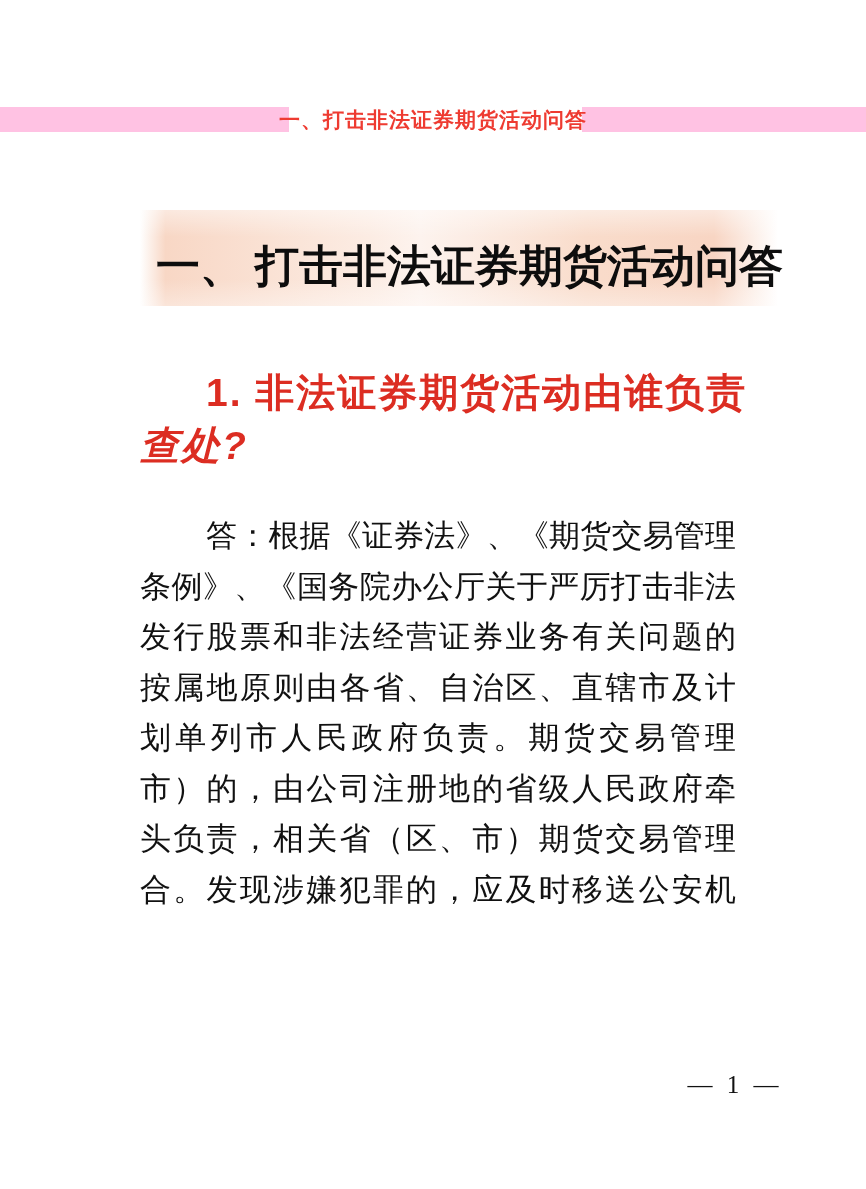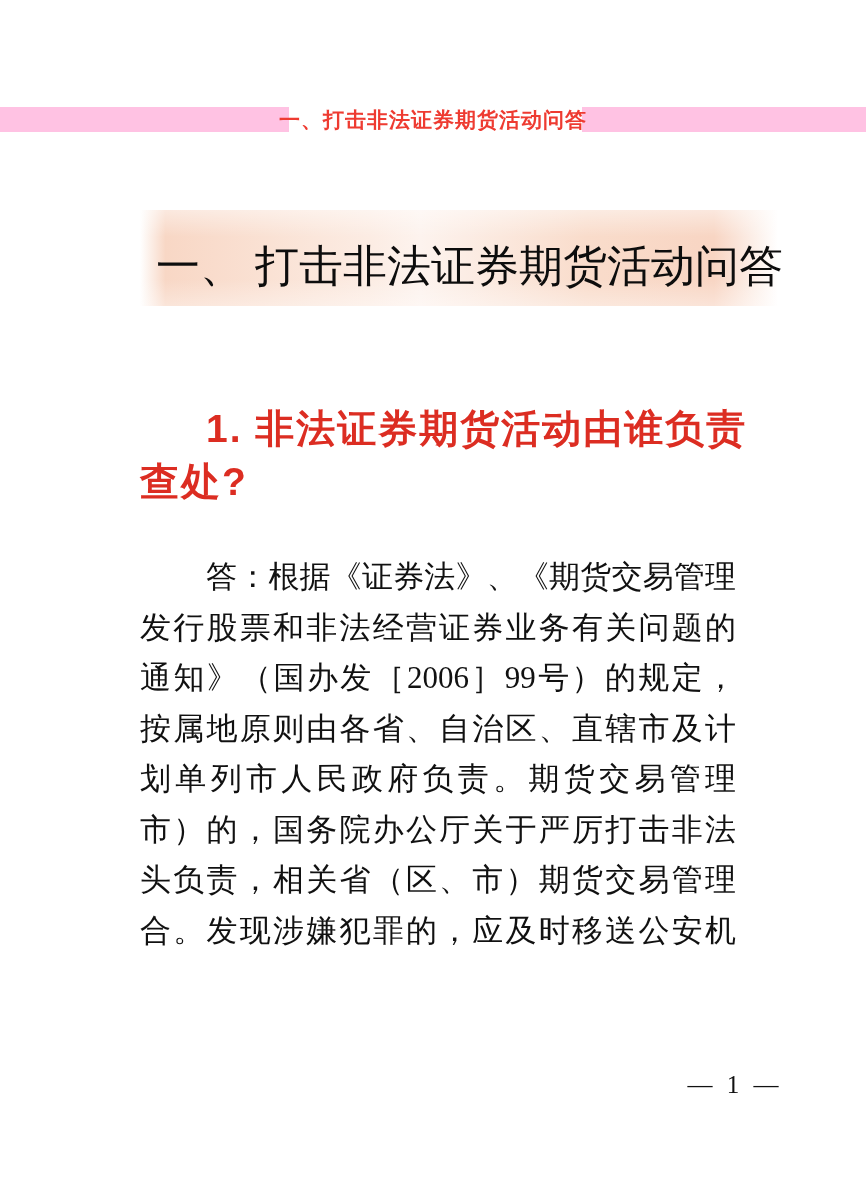--- a/index.html
+++ b/index.html
@@ -28,37 +28,37 @@
 
   
   .title-band {
     position: absolute; top: 210px; left: 140px; width: 638px; height: 96px;
     background:
       linear-gradient(to bottom, rgba(255,255,255,0.45) 0%, rgba(255,255,255,0) 28%, rgba(255,255,255,0) 72%, rgba(255,255,255,0.35) 100%),
       linear-gradient(to right, rgba(248,215,197,0) 0%, #f8d7c5 4%, #fcece3 36%, #fdf3ee 44%, #f9dccb 70%, #f8d5c3 90%, rgba(248,213,197,0) 100%);
   }
   .title-band .chapter-title {
     padding: 27px 0 0 16px;
-    font-size: 44px; font-weight: normal; color: #0d0d0d;
+    font-size: 44px; font-weight: bold; color: #0d0d0d;
     letter-spacing: 0px; white-space: nowrap;
   }
 
   
   .question {
     position: absolute; top: 366px; left: 140px; width: 602px;
     font-family: "Liberation Sans", "DejaVu Sans", sans-serif;
     font-weight: bold; font-size: 39px; line-height: 53px;
-    letter-spacing: 2px; color: #dc2d22; margin-top: 36px;
+    letter-spacing: 2px; color: #dc2d22;
   }
   .question .q-line1 { padding-left: 66px; white-space: nowrap; }
-  .question .q-line2 { white-space: nowrap; }
+  .question .q-line2 { white-space: nowrap; font-style: italic; }
 
   
   .bodytext {
-    position: absolute; top: 552px; left: 140px; width: 596px;
+    position: absolute; top: 511px; left: 140px; width: 596px;
     font-size: 31px; line-height: 50.5px; color: #111111;
   }
   .body-line {
     text-align: justify;
     text-align-last: justify;
     text-justify: inter-ideograph;
     height: 50.5px; overflow: hidden;
   }
   .body-line.indent { padding-left: 66px; }
 
@@ -83,24 +83,24 @@
     <div class="chapter-title">一、 打击非法证券期货活动问答</div>
   </div>
 
   <div class="question">
     <div class="q-line1">1. 非法证券期货活动由谁负责</div>
     <div class="q-line2">查处?</div>
   </div>
 
   <div class="bodytext">
     <div class="body-line indent">答：根据《证券法》、《期货交易管理</div>
+    <div class="body-line">条例》、《国务院办公厅关于严厉打击非法</div>
     <div class="body-line">发行股票和非法经营证券业务有关问题的</div>
-    <div class="body-line">通知》（国办发［2006］99号）的规定，</div>
     <div class="body-line">按属地原则由各省、自治区、直辖市及计</div>
     <div class="body-line">划单列市人民政府负责。期货交易管理（区、</div>
-    <div class="body-line">市）的，国务院办公厅关于严厉打击非法</div>
+    <div class="body-line">市）的，由公司注册地的省级人民政府牵</div>
     <div class="body-line">头负责，相关省（区、市）期货交易管理</div>
     <div class="body-line">合。发现涉嫌犯罪的，应及时移送公安机</div>
   </div>
 
   <div class="pagenum">— 1 —</div>
 
 </div>
 
 </body></html>

